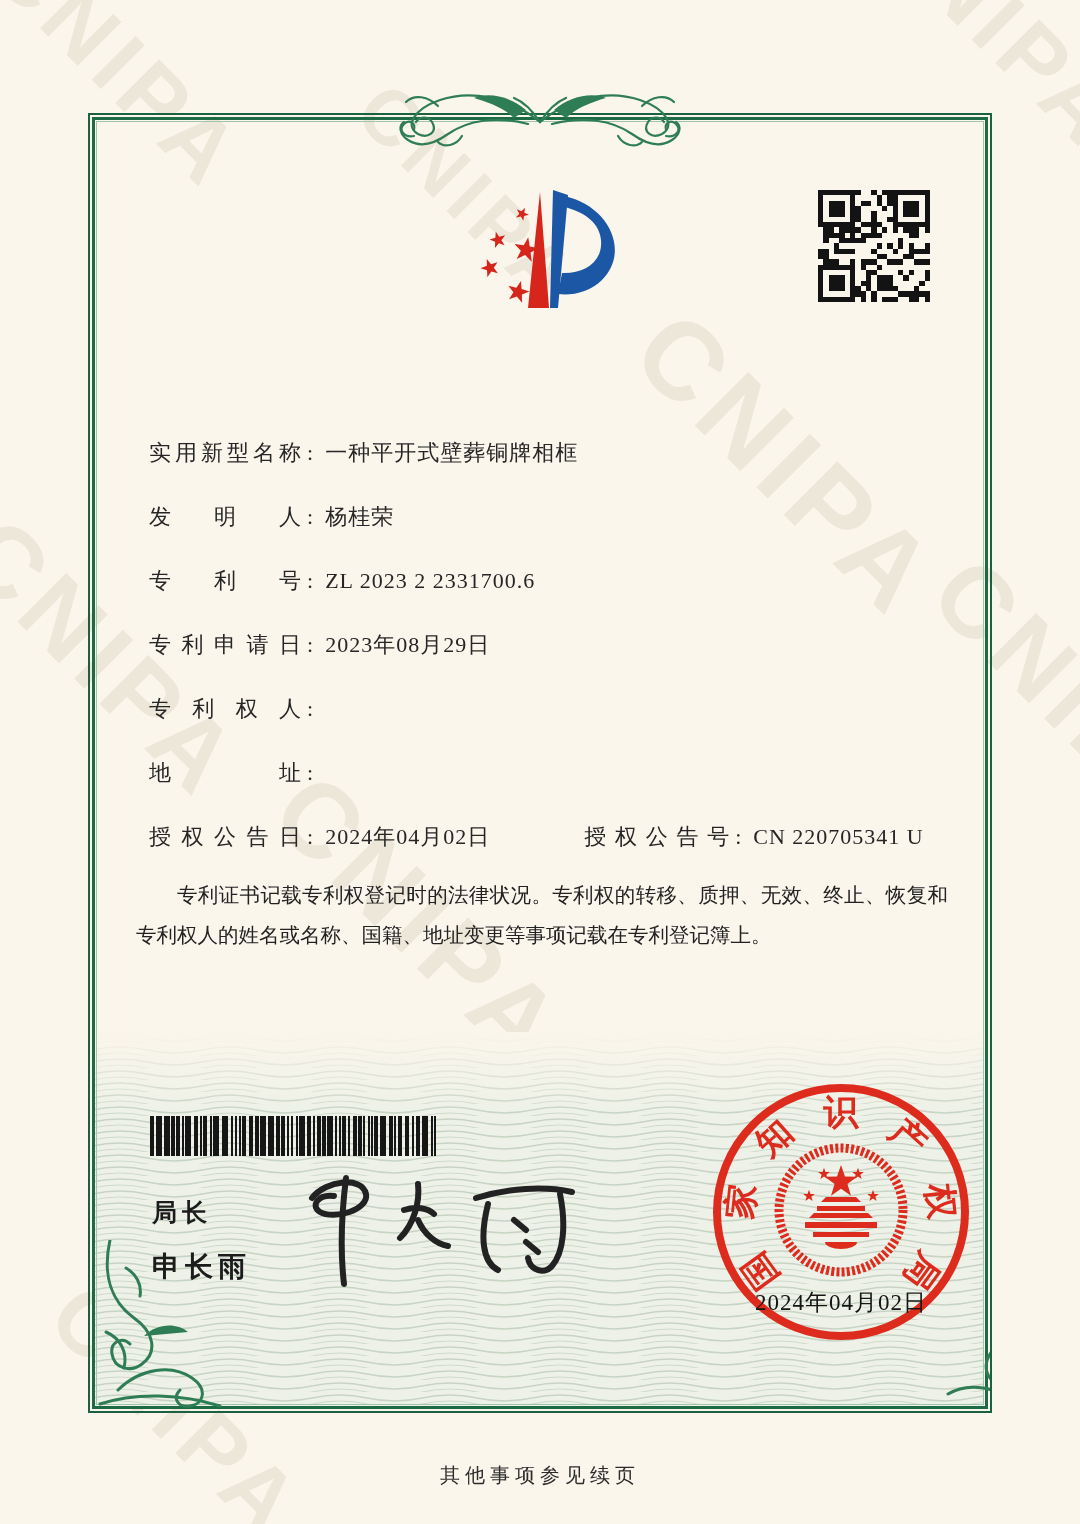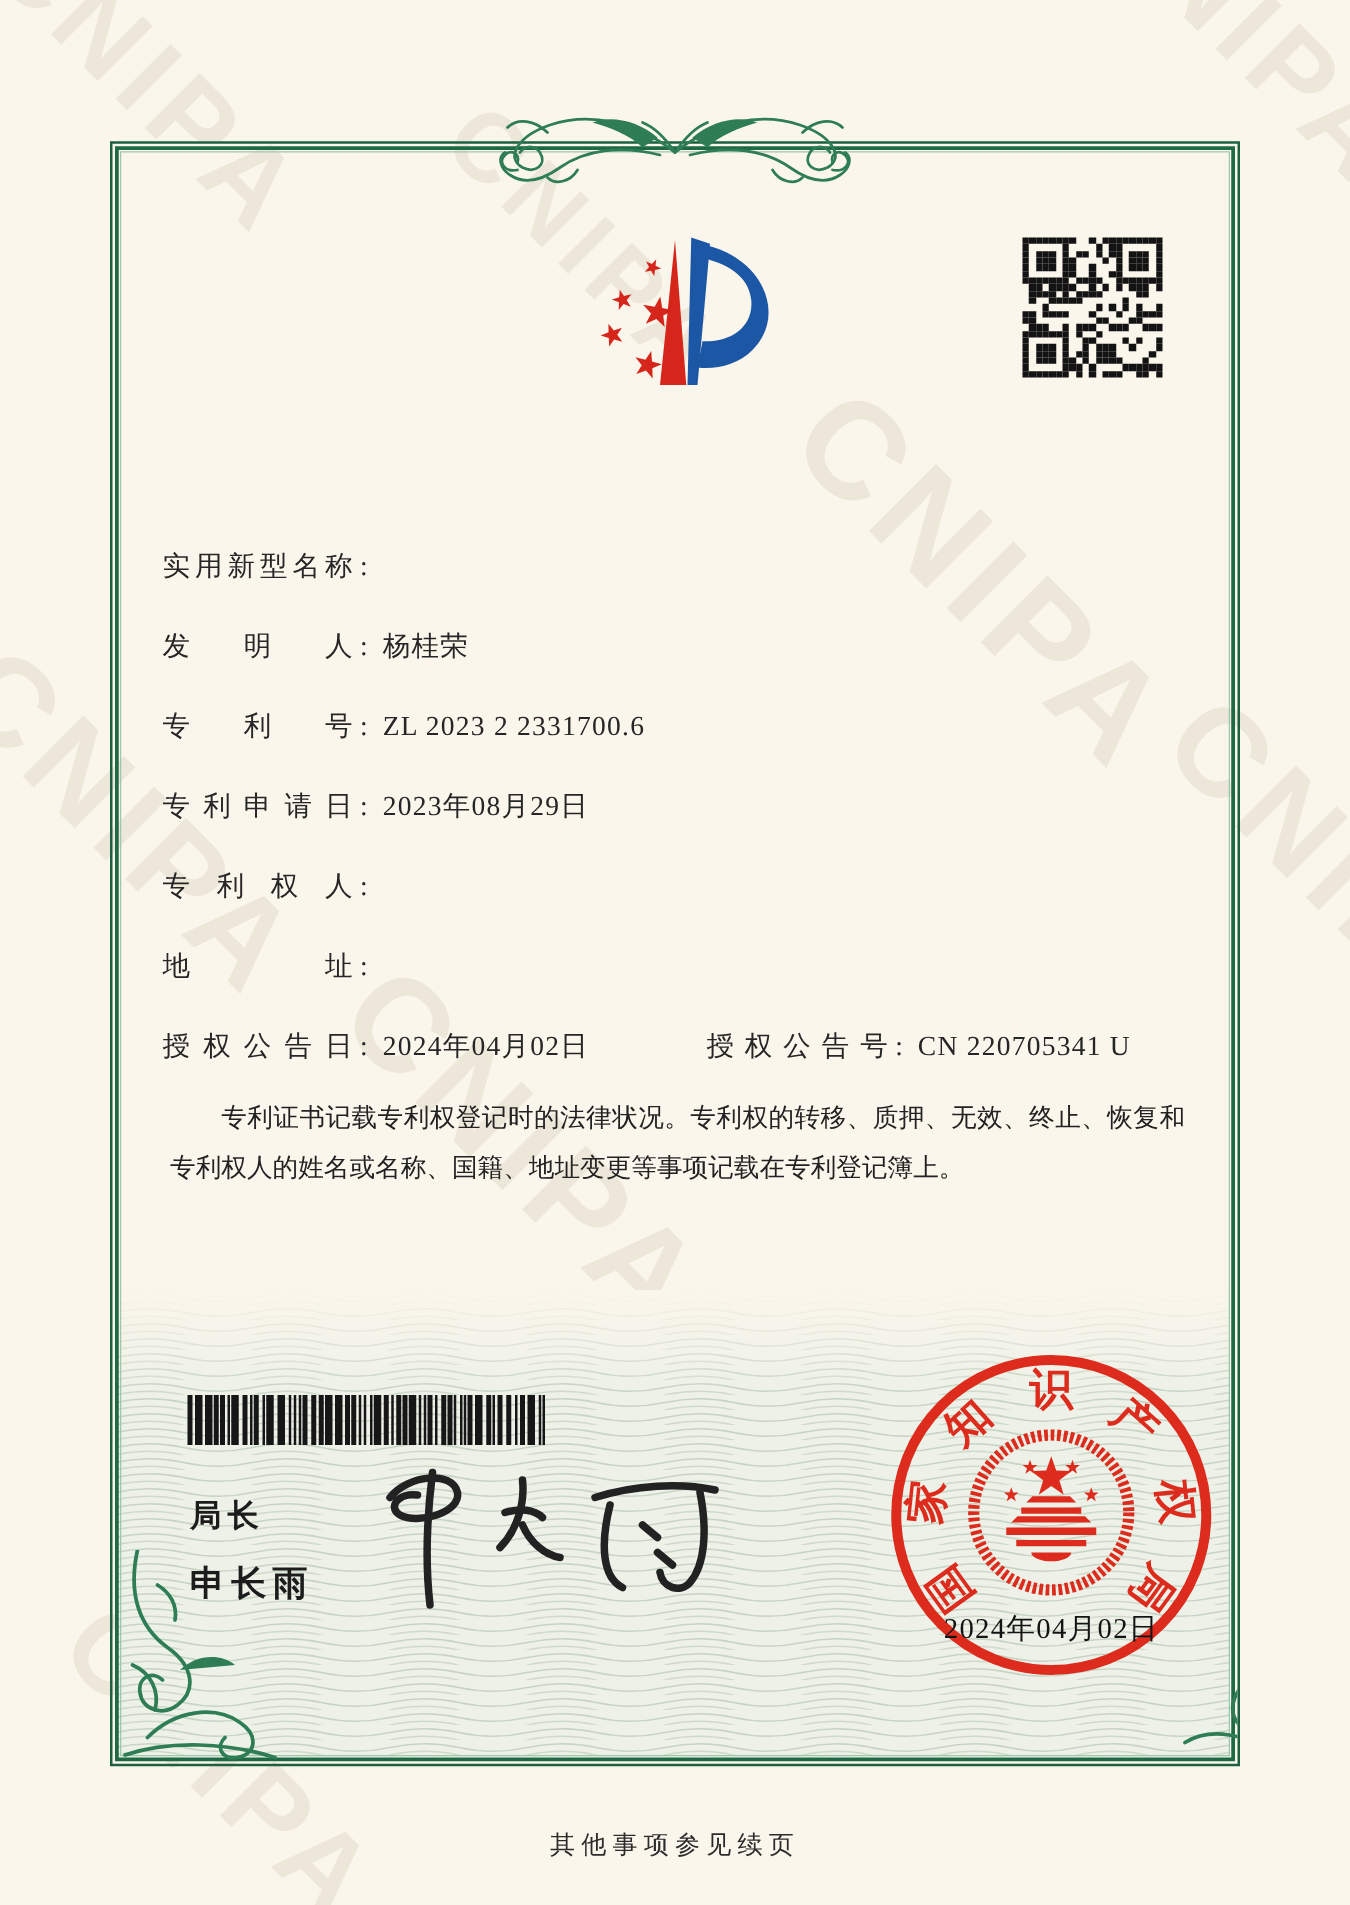--- a/index.html
+++ b/index.html
@@ -20,21 +20,21 @@
   
   .cert-no{position:absolute;left:145px;top:182px;font-size:22px;letter-spacing:3px;color:#2b2b2b;}
   .logo{position:absolute;left:452px;top:180px;}
   .qr{position:absolute;left:818px;top:190px;width:112px;height:112px;display:grid;
       grid-template-columns:repeat(21,1fr);grid-template-rows:repeat(21,1fr);}
   .qr i{display:block;}
   .qr i.on{background:#131313;}
   .title{position:absolute;left:88px;top:330px;width:900px;text-align:center;
          font-size:47px;font-weight:bold;letter-spacing:9px;color:#111;}
   
-  .fields{position:absolute;left:130px;top:437px;width:810px;font-size:22px;color:#262626;}
+  .fields{position:absolute;left:149px;top:437px;width:810px;font-size:22px;color:#262626;}
   .frow{display:flex;align-items:baseline;margin-bottom:33px;line-height:31px;}
   .flabel{display:inline-block;width:152px;text-align:justify;text-align-last:justify;}
   .flabel2{display:inline-block;width:145px;text-align:justify;text-align-last:justify;margin-left:94px;}
   .colon{margin:0 12px 0 6px;}
   .fvalue{letter-spacing:1px;}
   
   .paras{position:absolute;left:136px;top:876px;width:812px;font-size:20.5px;line-height:1.95;
          text-align:justify;color:#222;}
   .paras p{margin:0 0 10px 0;text-indent:2em;}
   
@@ -586,20 +586,21 @@
       <i class="on"></i>
       <i></i>
       <i class="on"></i>
     </div>
 
 
   <div class="fields">
     <div class="frow">
       <span class="flabel">实用新型名称</span>
         <span class="colon">:</span>
+        <span class="fvalue">一种平开式壁葬铜牌相框</span>
     </div>
     <div class="frow">
       <span class="flabel">发明人</span>
         <span class="colon">:</span>
         <span class="fvalue">杨桂荣</span>
     </div>
     <div class="frow">
       <span class="flabel">专利号</span>
         <span class="colon">:</span>
         <span class="fvalue">ZL 2023 2 2331700.6</span>

